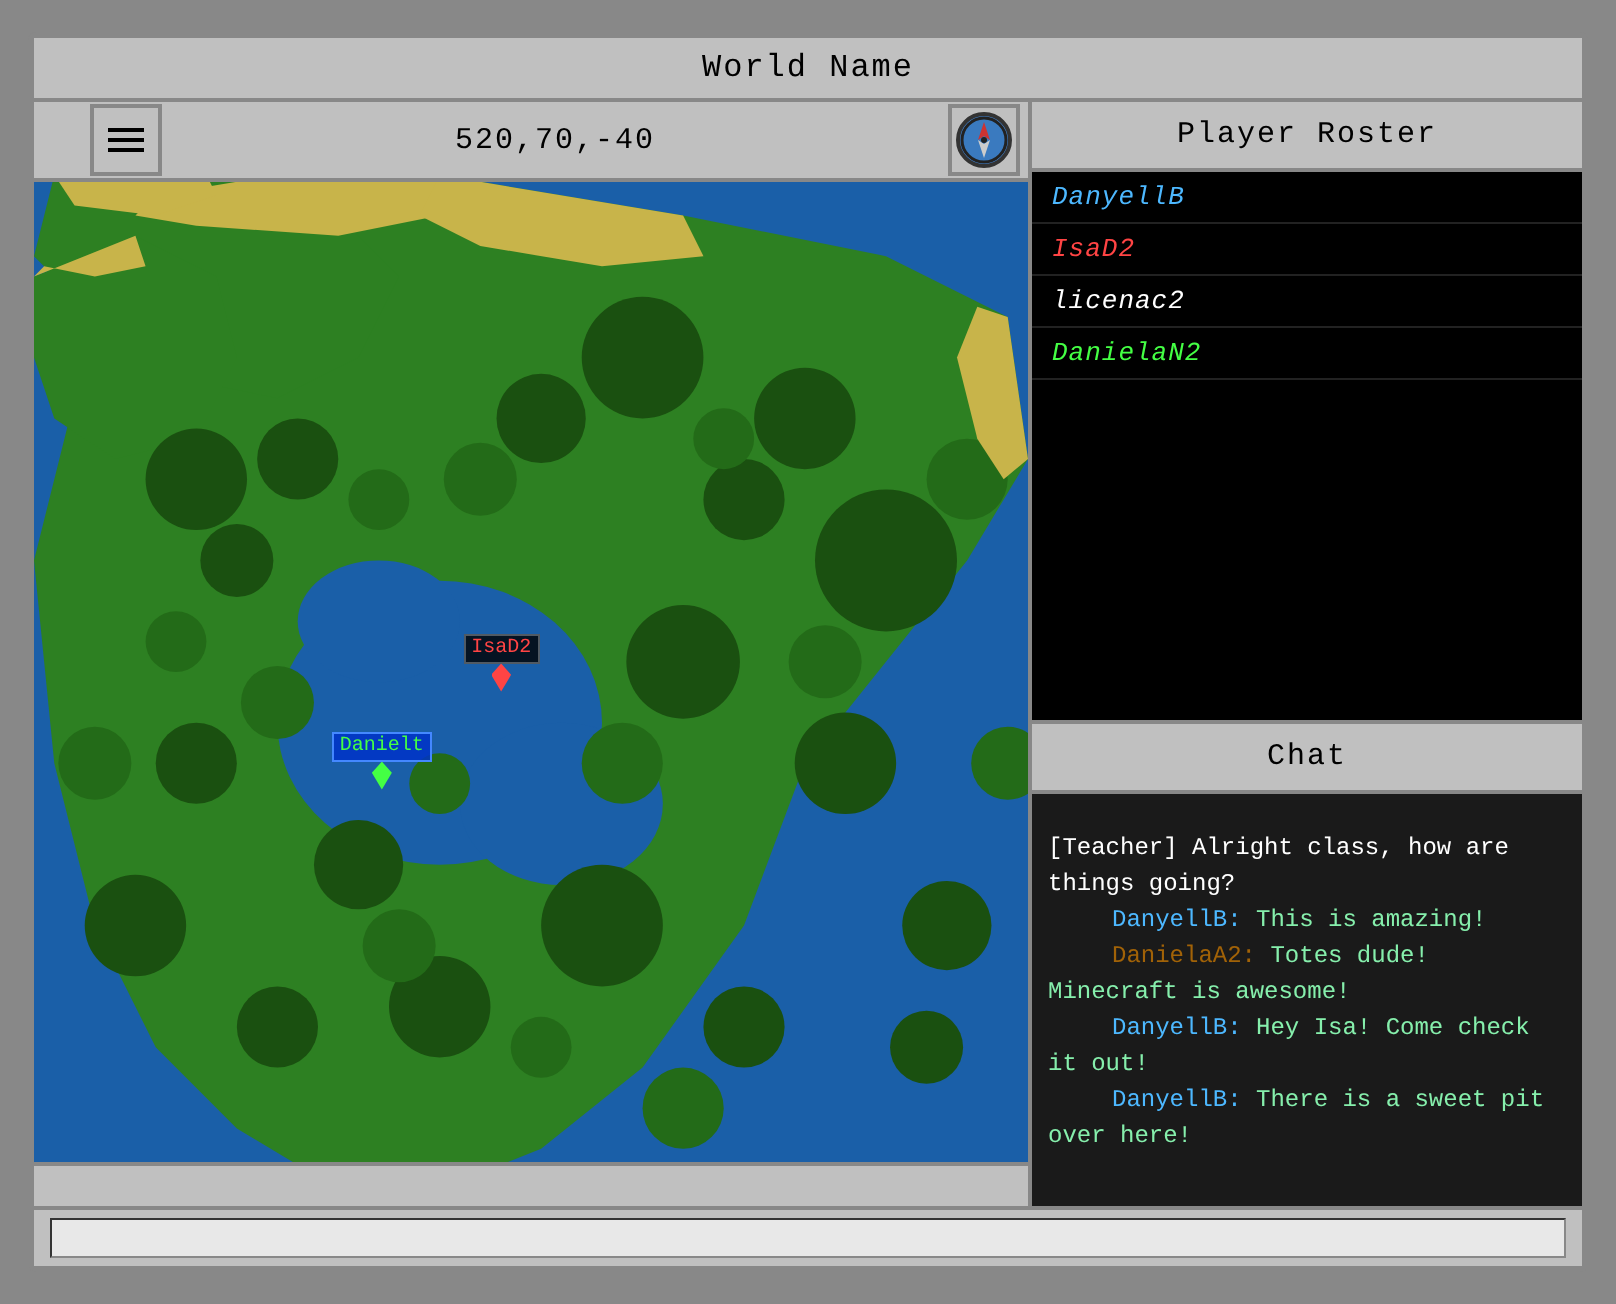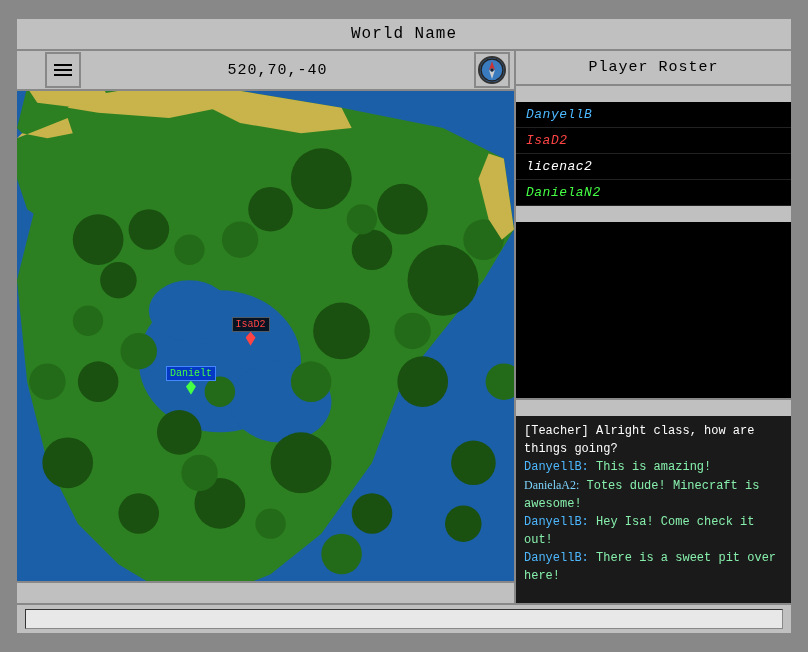--- a/index.html
+++ b/index.html
@@ -147,21 +147,20 @@
       background: #c0c0c0;
       border-top: 2px solid #888;
     }
 
     
     .right-panel {
       width: 275px;
       display: flex;
       flex-direction: column;
       background: #c0c0c0;
-      gap: 16px;
     }
 
     .roster-header {
       background: #c0c0c0;
       text-align: center;
       font-size: 15px;
       letter-spacing: 1px;
       padding: 8px 0;
       border-bottom: 2px solid #888;
     }
@@ -192,32 +191,33 @@
       text-align: center;
       font-size: 15px;
       letter-spacing: 1px;
       padding: 8px 0;
       border-bottom: 2px solid #888;
     }
 
     .chat-messages {
       background: #1a1a1a;
       flex: 1;
-      padding: 6px 8px;
+      padding: 18px 8px;
       font-size: 12px;
       overflow-y: auto;
       line-height: 1.5;
     }
 
     .chat-msg-teacher {
       color: #ffffff;
     }
 
     .chat-msg-name {
       font-size: 12px;
+      margin-left: 32px;
     }
 
     .chat-msg-text {
       color: #86efac;
       font-size: 12px;
     }
 
     .bottom-bar {
       height: 30px;
       background: #c0c0c0;
@@ -353,30 +353,31 @@
 
       <div class="player-roster">
         <div class="roster-item" style="color: #4db8ff;">DanyellB</div>
         <div class="roster-item" style="color: #ff4444;">IsaD2</div>
         <div class="roster-item" style="color: #ffffff;">licenac2</div>
         <div class="roster-item" style="color: #44ff44;">DanielaN2</div>
       </div>
 
       <div class="roster-spacer"></div>
 
+      <div class="chat-header">Chat</div>
 
       <div class="chat-messages">
         <div>
           <span class="chat-msg-teacher">[Teacher] Alright class, how are things going?</span>
         </div>
         <div>
           <span class="chat-msg-name" style="color:#4db8ff;">DanyellB:</span><span class="chat-msg-text"> This is amazing!</span>
         </div>
         <div>
-          <span class="chat-msg-name" style="color:#7dd3fc;font-family:Liberation Serif, serif;">DanielaA2:</span><span class="chat-msg-text"> Totes dude! Minecraft is awesome!</span>
+          <span class="chat-msg-name" style="color:#a16207;">DanielaA2:</span><span class="chat-msg-text"> Totes dude! Minecraft is awesome!</span>
         </div>
         <div>
           <span class="chat-msg-name" style="color:#4db8ff;">DanyellB:</span><span class="chat-msg-text"> Hey Isa! Come check it out!</span>
         </div>
         <div>
           <span class="chat-msg-name" style="color:#4db8ff;">DanyellB:</span><span class="chat-msg-text"> There is a sweet pit over here!</span>
         </div>
       </div>
     </div>
   </div>

